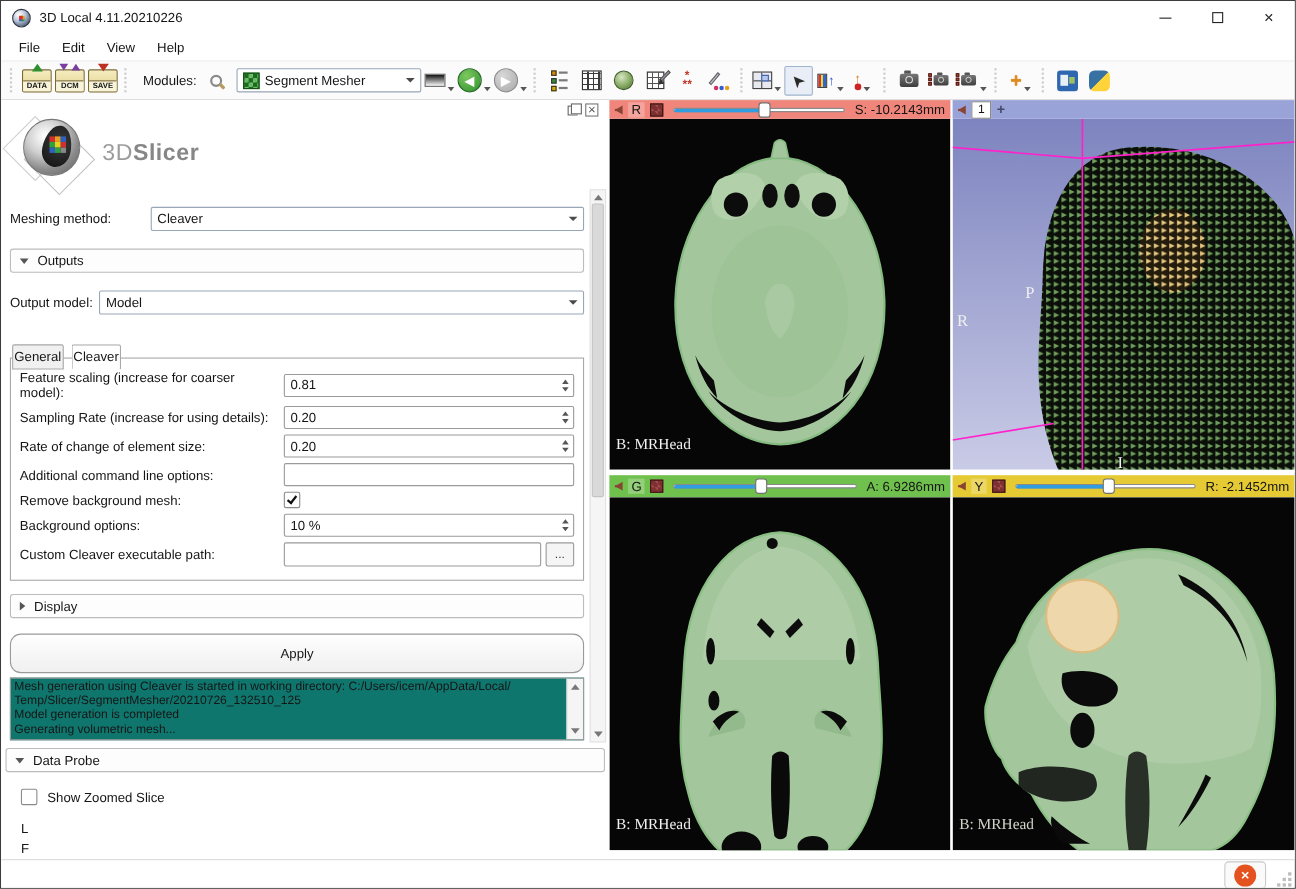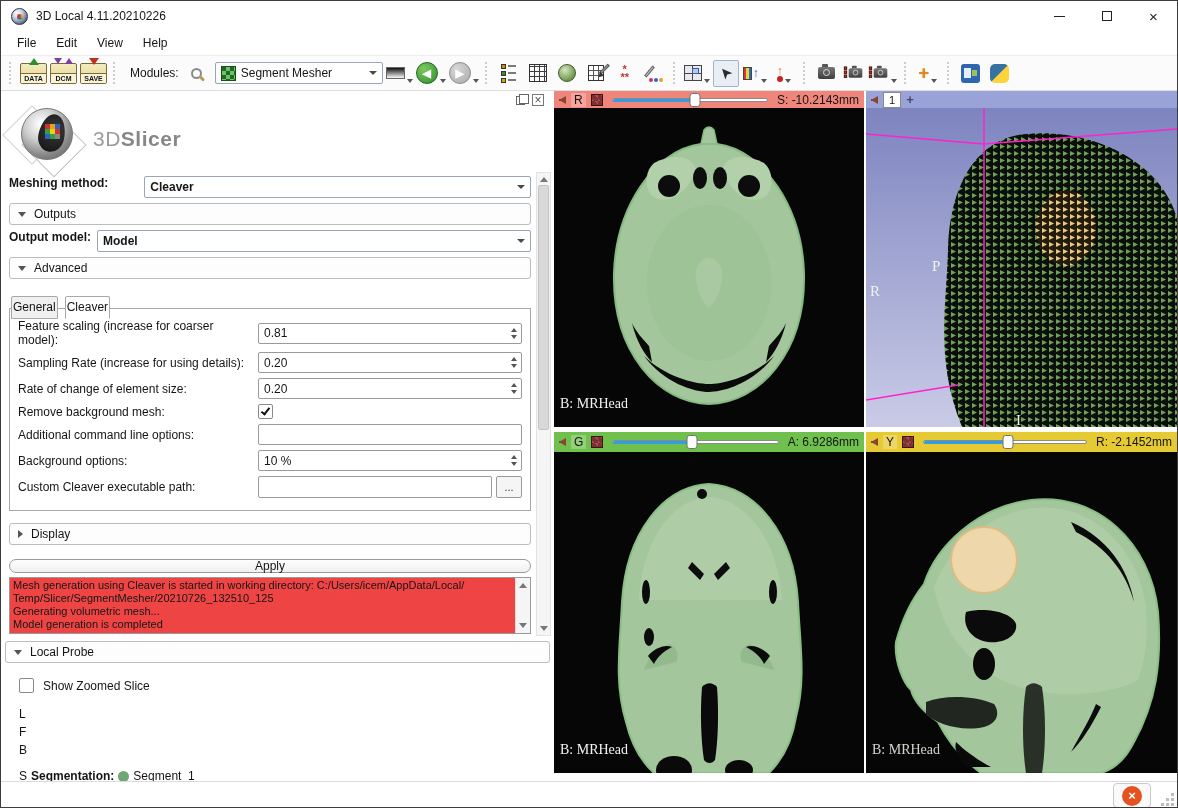--- a/index.html
+++ b/index.html
@@ -141,21 +141,21 @@
   .logo-text b { color:#878787; }
   .scrollwrap { display:flex; align-items:stretch; padding-left:8px; }
   .scrollcontent { flex:1; min-width:0; padding-right:5px; }
   .vbar { width:15px; margin-right:3px; background:#f5f5f5; border:1px solid #e2e2e2;
     display:flex; flex-direction:column; align-items:center; padding:1px; }
   .sb-up, .sb-dn { width:0; height:0; border-left:4px solid transparent; border-right:4px solid transparent; margin:3px 0; }
   .sb-up { border-bottom:5px solid #777; }
   .sb-dn { border-top:5px solid #777; }
   .sb-track { flex:1; width:11px; display:flex; flex-direction:column; }
   .sb-thumb { height:56%; background:#d9d9d9; border:1px solid #c4c4c4; border-radius:2px; }
-  .prow { display:flex; align-items:flex-start; margin:4px 0;font-weight:bold; }
+  .prow { display:flex; align-items:center; margin:16px 0; }
   .prow .plabel { margin-right:6px; white-space:nowrap; }
   .grow { flex:1; }
   .section-h { height:22px; border:1px solid #bcbcbc; border-radius:3px; background:#fdfdfd;
     display:flex; align-items:center; gap:8px; padding:0 8px; margin:5px 0; }
   .arr-down { width:0; height:0; border-left:4px solid transparent; border-right:4px solid transparent;
     border-top:5px solid #555; }
   .arr-right { width:0; height:0; border-top:4px solid transparent; border-bottom:4px solid transparent;
     border-left:5px solid #555; }
   .tabs { display:flex; margin-top:6px; padding-left:2px; }
   .tab { padding:3px 1px 4px; border:1px solid #a8a8a8; background:#f0f0f0; position:relative; top:11px;
@@ -174,24 +174,24 @@
     border-top:4px solid #555; }
   .tinput { flex:1; border:1px solid #9a9a9a; border-radius:2px; height:21px; background:#fff; }
   .cbox { width:15px; height:15px; border:1px solid #8a8a8a; border-radius:2px; background:#fff; position:relative; }
   .checkmark { position:absolute; left:4px; top:1px; width:5px; height:9px;
     border-right:2px solid #101010; border-bottom:2px solid #101010; transform:rotate(38deg); }
   .pathrow-combo { flex:1; display:flex; align-items:center; }
   .combo-lite { flex:1; border:1px solid #9a9a9a; border-radius:2px; height:22px; background:#fff;
     display:flex; align-items:center; padding:0 5px; }
   .dots-btn { width:26px; height:22px; border:1px solid #9a9a9a; border-radius:2px; background:#f5f5f5;
     margin-left:4px; display:flex; align-items:center; justify-content:center; font-size:11px; color:#333; }
-  .apply-btn { height:14px; border:1px solid #9a9a9a; border-radius:10px;
+  .apply-btn { height:36px; border:1px solid #9a9a9a; border-radius:10px;
     background:linear-gradient(#fefefe,#f0f0f0); display:flex; align-items:center; justify-content:center;
     margin:14px 0 4px; }
-  .logbox { border:1px solid #9a9a9a; background:#ef4444; height:57px; display:flex; margin-bottom:2px; }
+  .logbox { border:1px solid #9a9a9a; background:#0f766e; height:57px; display:flex; margin-bottom:2px; }
   .log-text { flex:1; padding:1px 3px; font-size:11px; line-height:13px; overflow:hidden; white-space:nowrap; }
   .log-sb { width:15px; border-left:1px solid #e0e0e0; background:#f5f5f5; display:flex; flex-direction:column;
     align-items:center; justify-content:space-between; padding:2px 0; }
   .dp-section { padding:0 4px; }
   .dp-body { padding:10px 0 0 14px; }
   .dp-cbrow { display:flex; align-items:center; gap:9px; margin-bottom:12px; }
   .dp-line { line-height:18px; }
   .dp-seg { margin-top:10px; display:flex; align-items:center; gap:4px; }
   .seg-dot { width:11px; height:11px; border-radius:50%; background:#6ea772; display:inline-block; }
   
@@ -428,24 +428,20 @@
         </div>
 
         <div class="prow">
           <span class="plabel">Output model:</span>
           <div class="combo grow">
             <span>Model</span>
             <span class="carrow"></span>
           </div>
         </div>
 
-        <div class="section-h">
-          <span class="arr-down"></span>
-          <span>Advanced</span>
-        </div>
 
         <div class="tabs">
           <div class="tab">General</div>
           <div class="tab active">Cleaver</div>
         </div>
         <div class="tabframe">
           <div class="frow">
             <span class="flabel">Feature scaling (increase for coarser model):</span>
             <div class="spin">
               <span class="val">0.81</span>
@@ -469,28 +465,28 @@
             <span class="flabel">Rate of change of element size:</span>
             <div class="spin">
               <span class="val">0.20</span>
               <span class="sbtns">
                   <span class="sp-up"></span>
                   <span class="sp-dn"></span>
                 </span>
             </div>
           </div>
           <div class="frow">
+            <span class="flabel">Additional command line options:</span>
+            <div class="tinput"></div>
+          </div>
+          <div class="frow">
             <span class="flabel">Remove background mesh:</span>
             <span class="cbox">
                 <span class="checkmark"></span>
               </span>
-          </div>
-          <div class="frow">
-            <span class="flabel">Additional command line options:</span>
-            <div class="tinput"></div>
           </div>
           <div class="frow">
             <span class="flabel">Background options:</span>
             <div class="spin">
               <span class="val">10 %</span>
               <span class="sbtns">
                   <span class="sp-up"></span>
                   <span class="sp-dn"></span>
                 </span>
             </div>
@@ -511,42 +507,42 @@
           <span class="arr-right"></span>
           <span>Display</span>
         </div>
 
         <div class="apply-btn">Apply</div>
 
         <div class="logbox">
           <div class="log-text">
             <div>Mesh generation using Cleaver is started in working directory: C:/Users/icem/AppData/Local/</div>
             <div>Temp/Slicer/SegmentMesher/20210726_132510_125</div>
+            <div>Model generation is completed</div>
             <div>Generating volumetric mesh...</div>
-            <div>Model generation is completed</div>
           </div>
           <div class="log-sb">
               <span class="sb-up"></span>
               <span class="sb-dn"></span>
             </div>
         </div>
       </div>
       <div class="vbar">
         <span class="sb-up"></span>
         <span class="sb-track">
             <span class="sb-thumb"></span>
           </span>
         <span class="sb-dn"></span>
       </div>
     </div>
 
     <div class="dp-section">
       <div class="section-h">
         <span class="arr-down"></span>
-        <span>Local Probe</span>
+        <span>Data Probe</span>
       </div>
       <div class="dp-body">
         <div class="dp-cbrow">
           <span class="cbox"></span>
           <span>Show Zoomed Slice</span>
         </div>
         <div class="dp-line">L</div>
         <div class="dp-line">F</div>
         <div class="dp-line">B</div>
         <div class="dp-seg">

